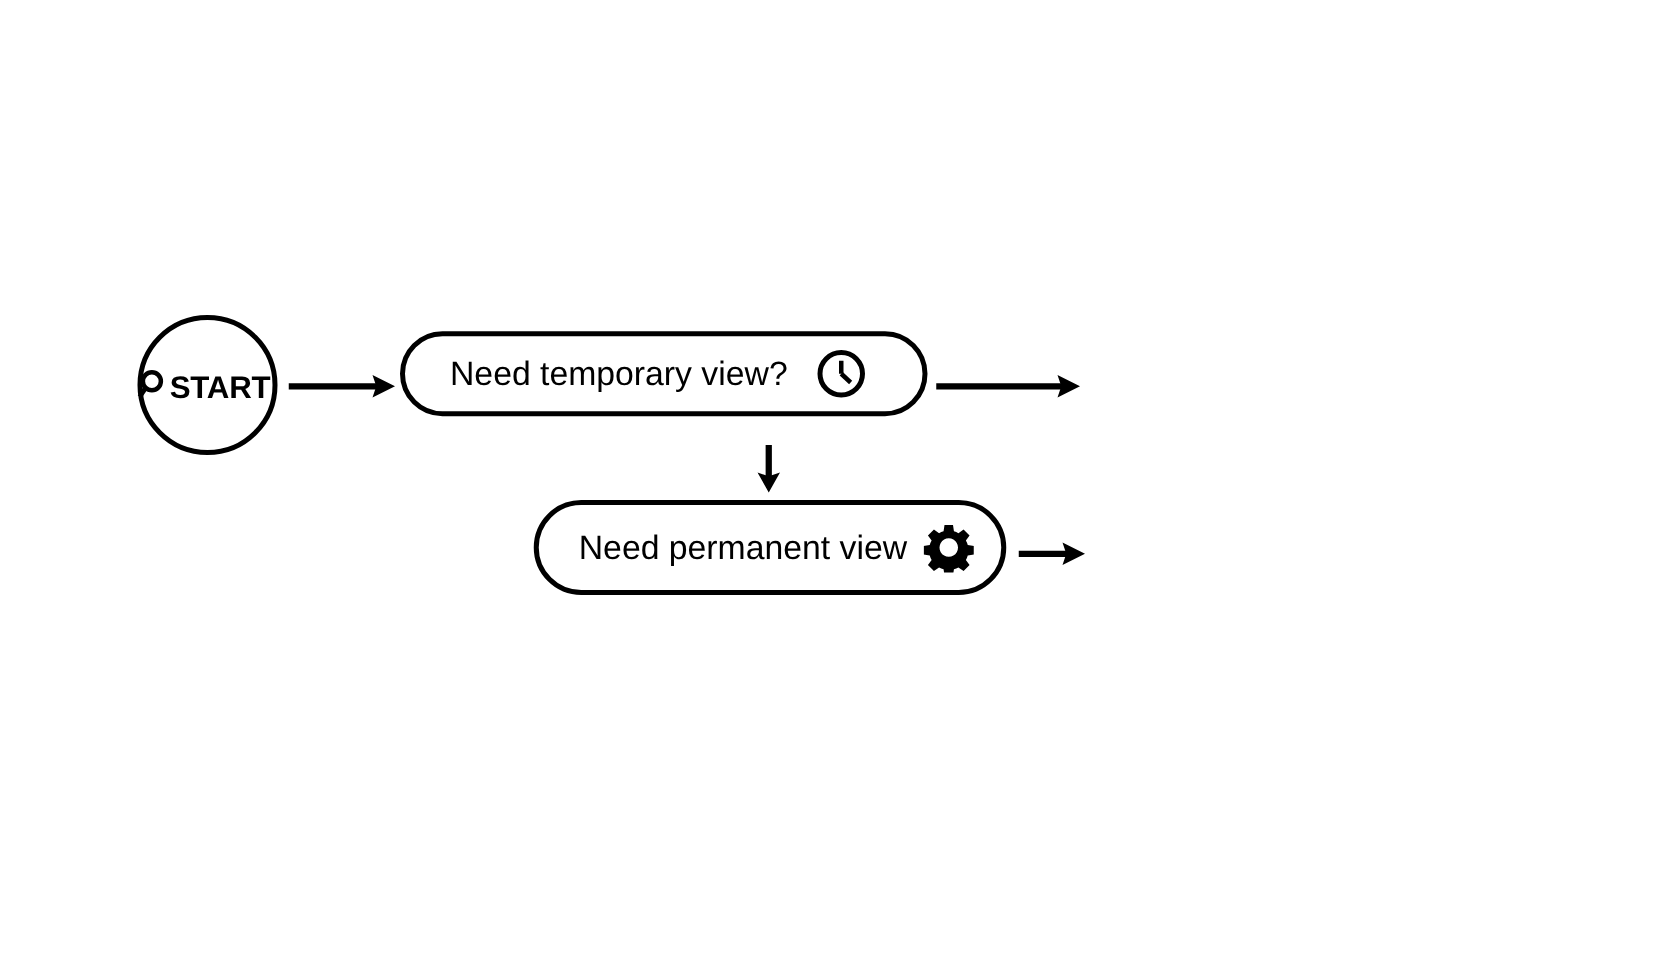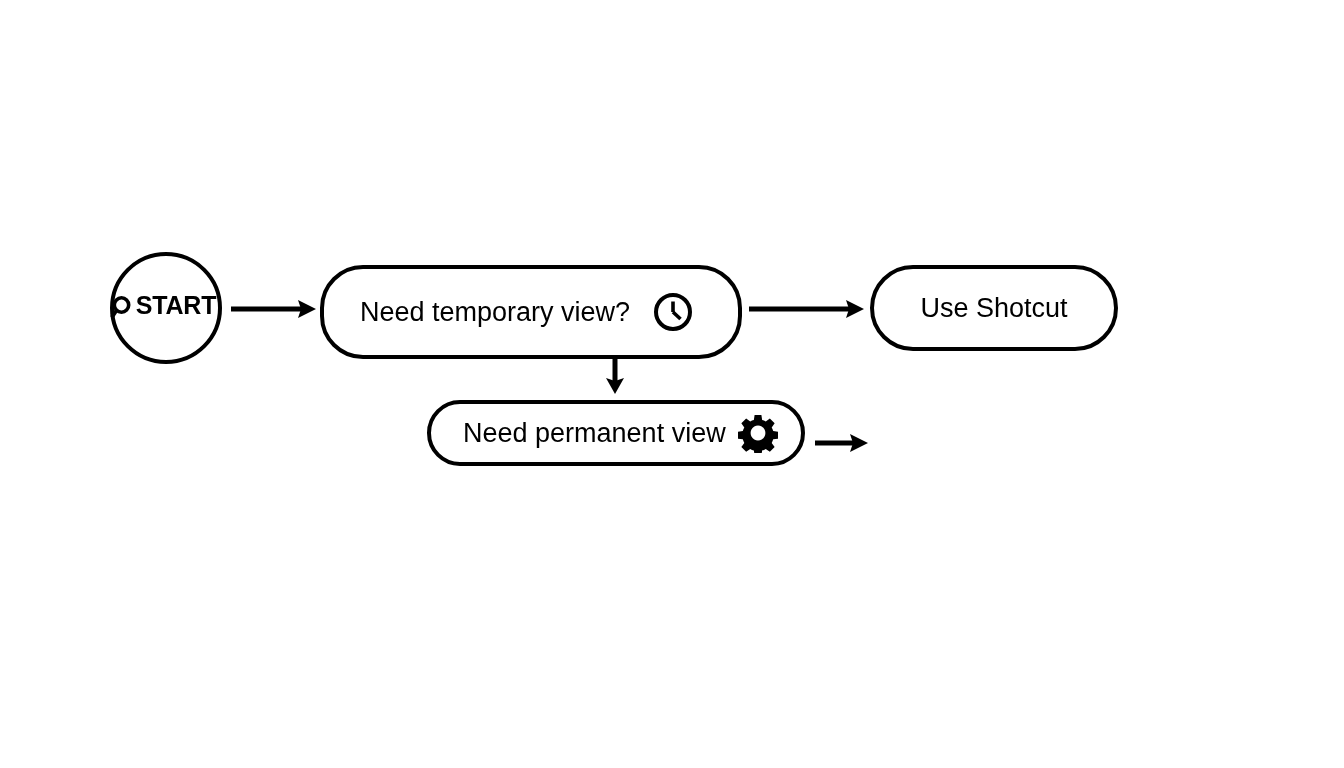--- a/index.html
+++ b/index.html
@@ -31,21 +31,21 @@
     border: 4px solid #000000;
     border-radius: 50%;
     box-sizing: border-box;
     background: #ffffff;
     display: flex;
     align-items: center;
     justify-content: center;
   }
   .start-inner {
     display: flex;
-    align-items: flex-start;
+    align-items: flex-end;
     justify-content: center;
     transform: translateX(-4px);
   }
   .start-label {
     font-size: 25px;
     font-weight: 700;
     color: #000000;
     letter-spacing: -0.2px;
     line-height: 1;
     white-space: nowrap;
@@ -74,43 +74,43 @@
     font-weight: 400;
     color: #000000;
     line-height: 1;
     white-space: nowrap;
   }
 
   #node-temporary {
     left: 320px;
     top: 265px;
     width: 422px;
-    height: 94px;
+    height: 68px;
     border-radius: 43px;
     padding-left: 36px;
     padding-right: 26px;
     justify-content: flex-start;
     gap: 22px;
   }
   #node-shotcut {
     left: 870px;
     top: 265px;
     width: 248px;
     height: 86px;
     border-radius: 43px;
   }
   #node-permanent {
     left: 427px;
     top: 400px;
     width: 378px;
-    height: 66px;
+    height: 76px;
     border-radius: 43px;
     padding-left: 32px;
     padding-right: 22px;
-    justify-content: flex-start;
+    justify-content: space-between;
     gap: 12px;
   }
   #node-terminal {
     left: 872px;
     top: 400px;
     width: 254px;
     height: 85px;
     border-radius: 43px;
   }
 
@@ -151,23 +151,20 @@
       <line x1="21" y1="21" x2="21" y2="10.5" stroke="#000000" stroke-width="3.6" stroke-linecap="butt"></line>
       <line x1="21" y1="21" x2="28.5" y2="28" stroke="#000000" stroke-width="3.6" stroke-linecap="butt"></line>
     </svg>
   </div>
 
   <svg class="arrow" id="arrow-temporary-shotcut" viewBox="0 0 120 34" aria-hidden="true">
     <line x1="3" y1="17" x2="104" y2="17" stroke="#000000" stroke-width="5"></line>
     <polygon points="118,17 100,8 103,17 100,26" fill="#000000"></polygon>
   </svg>
 
-  <div class="pill" id="node-shotcut">
-    <span class="pill-label">Use Shotcut</span>
-  </div>
 
   <svg class="arrow" id="arrow-temporary-permanent" viewBox="0 0 38 42" aria-hidden="true">
     <line x1="19" y1="2" x2="19" y2="28" stroke="#000000" stroke-width="5"></line>
     <polygon points="19,40 10,24 19,27 28,24" fill="#000000"></polygon>
   </svg>
 
   <div class="pill" id="node-permanent">
     <span class="pill-label">Need permanent view</span>
     <svg class="gear-icon" viewBox="0 0 40 40" aria-hidden="true">
       <path fill="#000000" fill-rule="evenodd" d="

